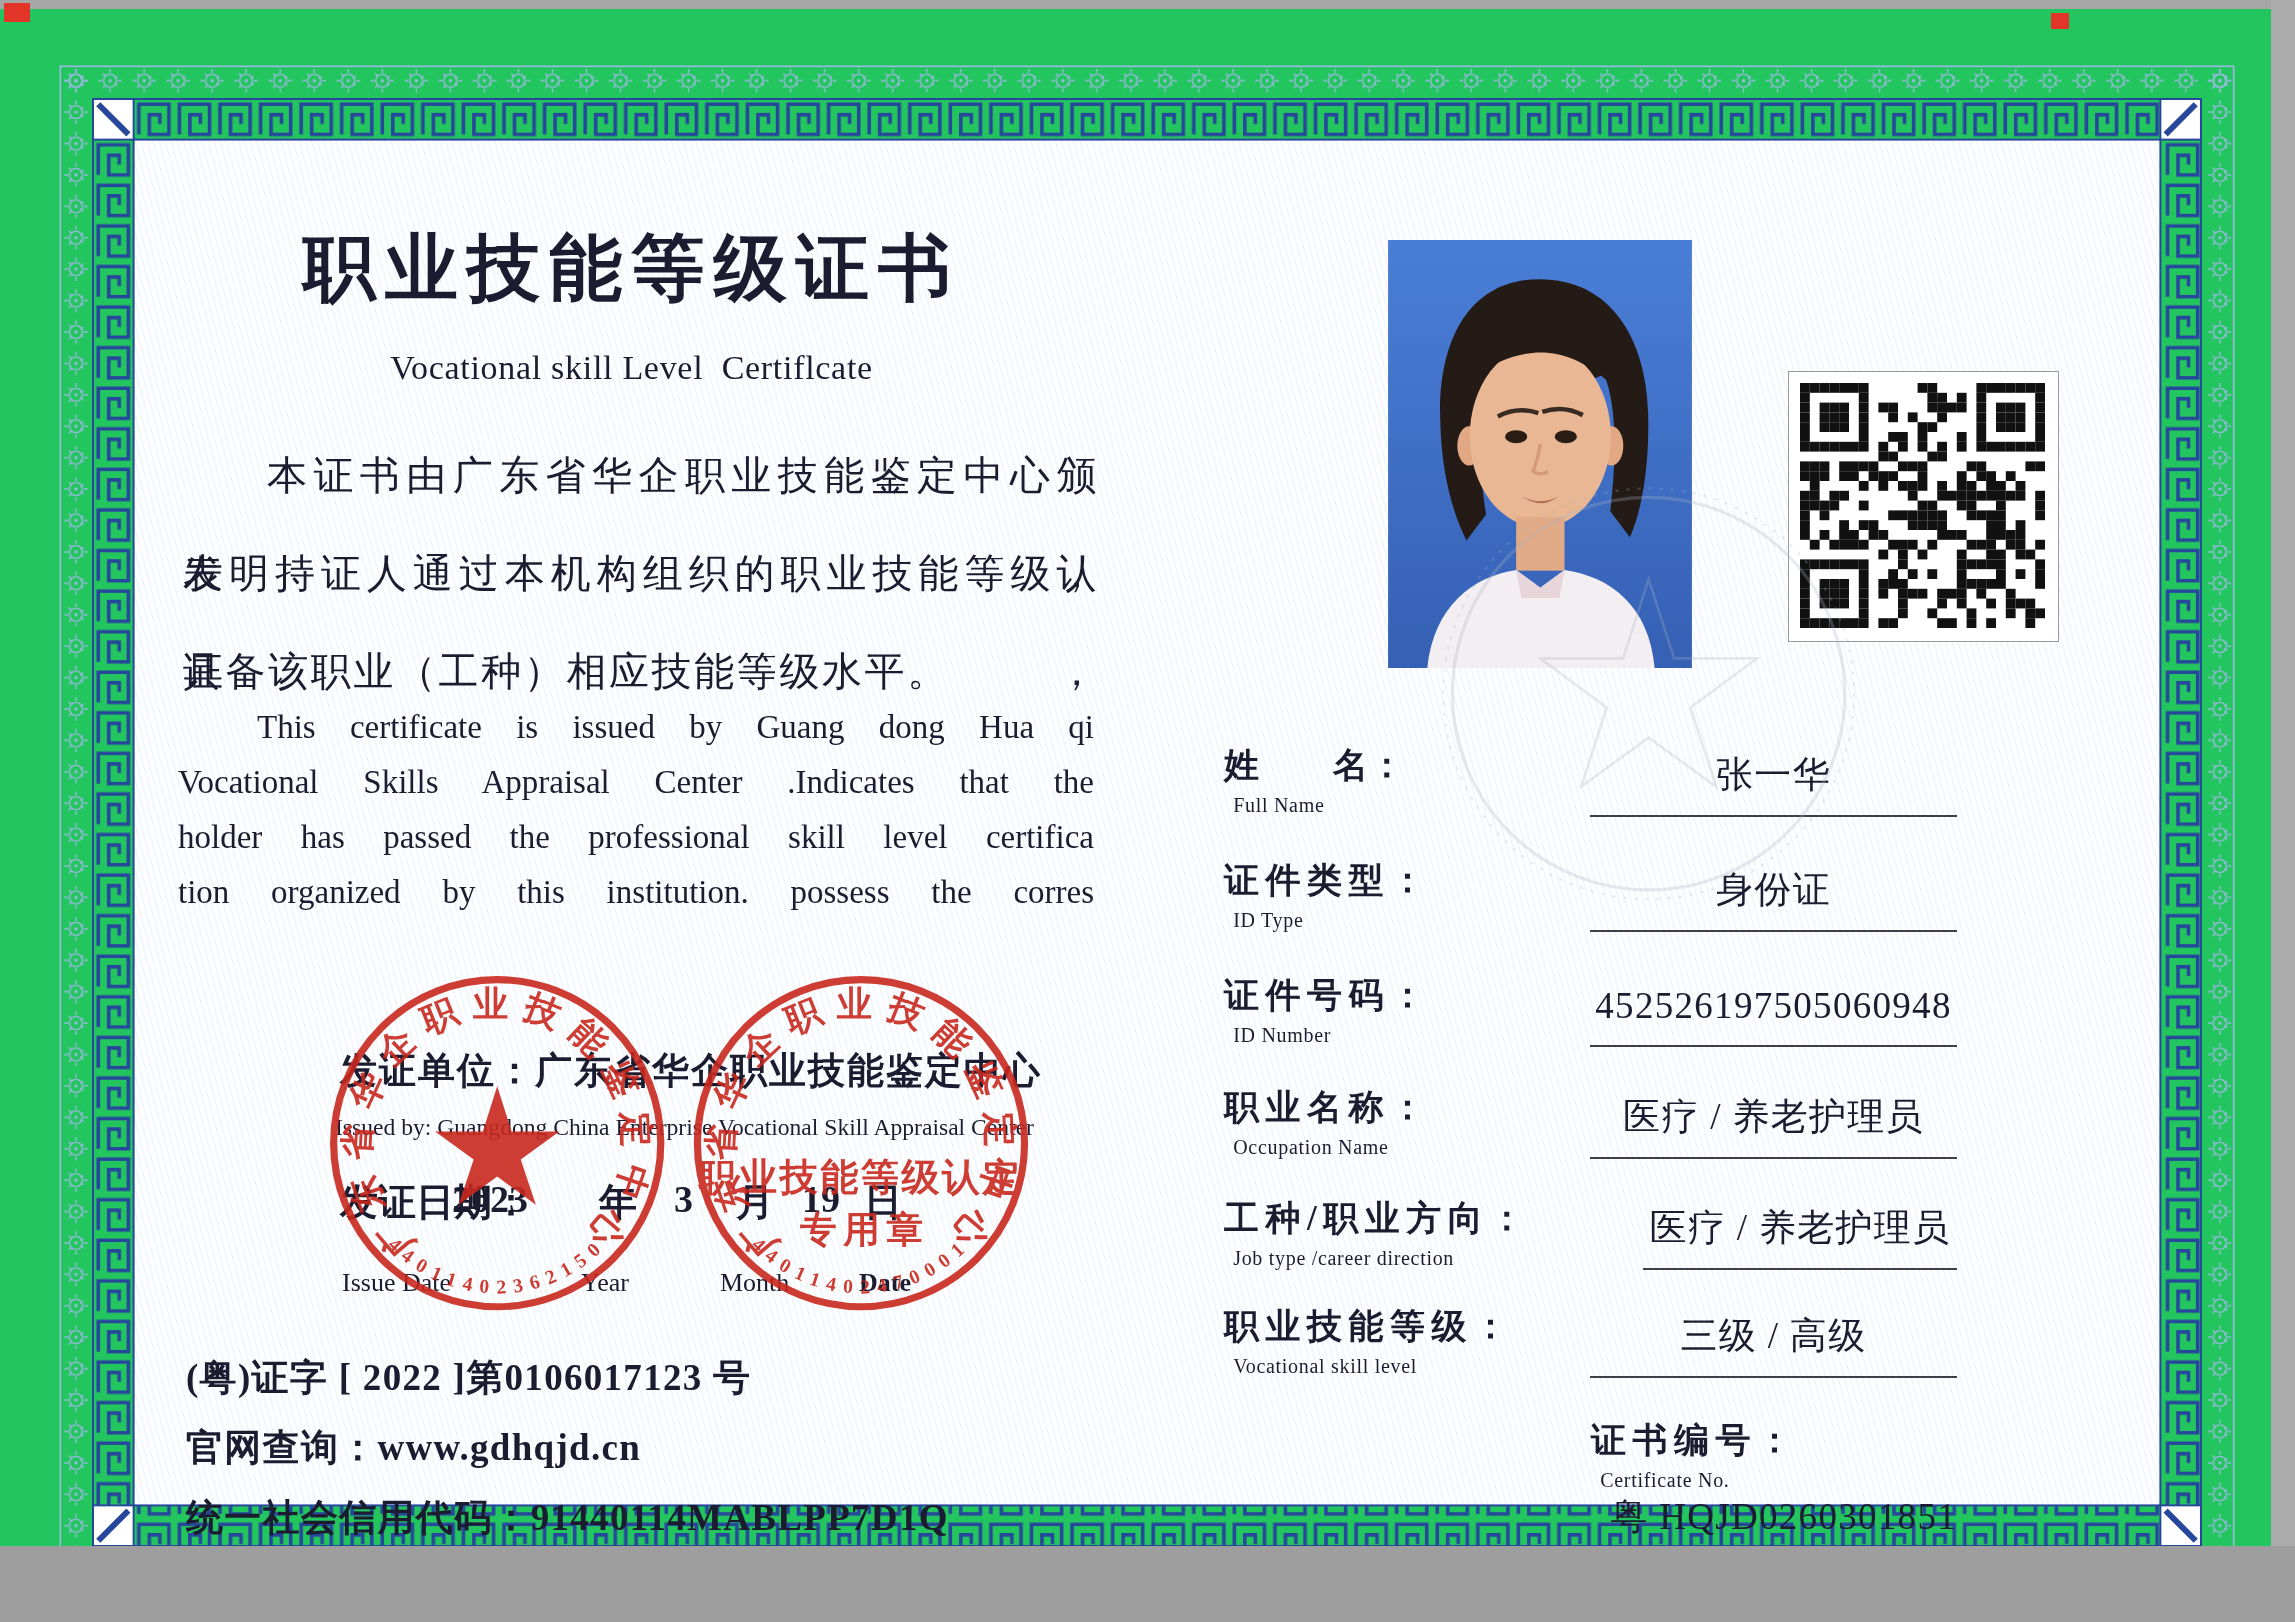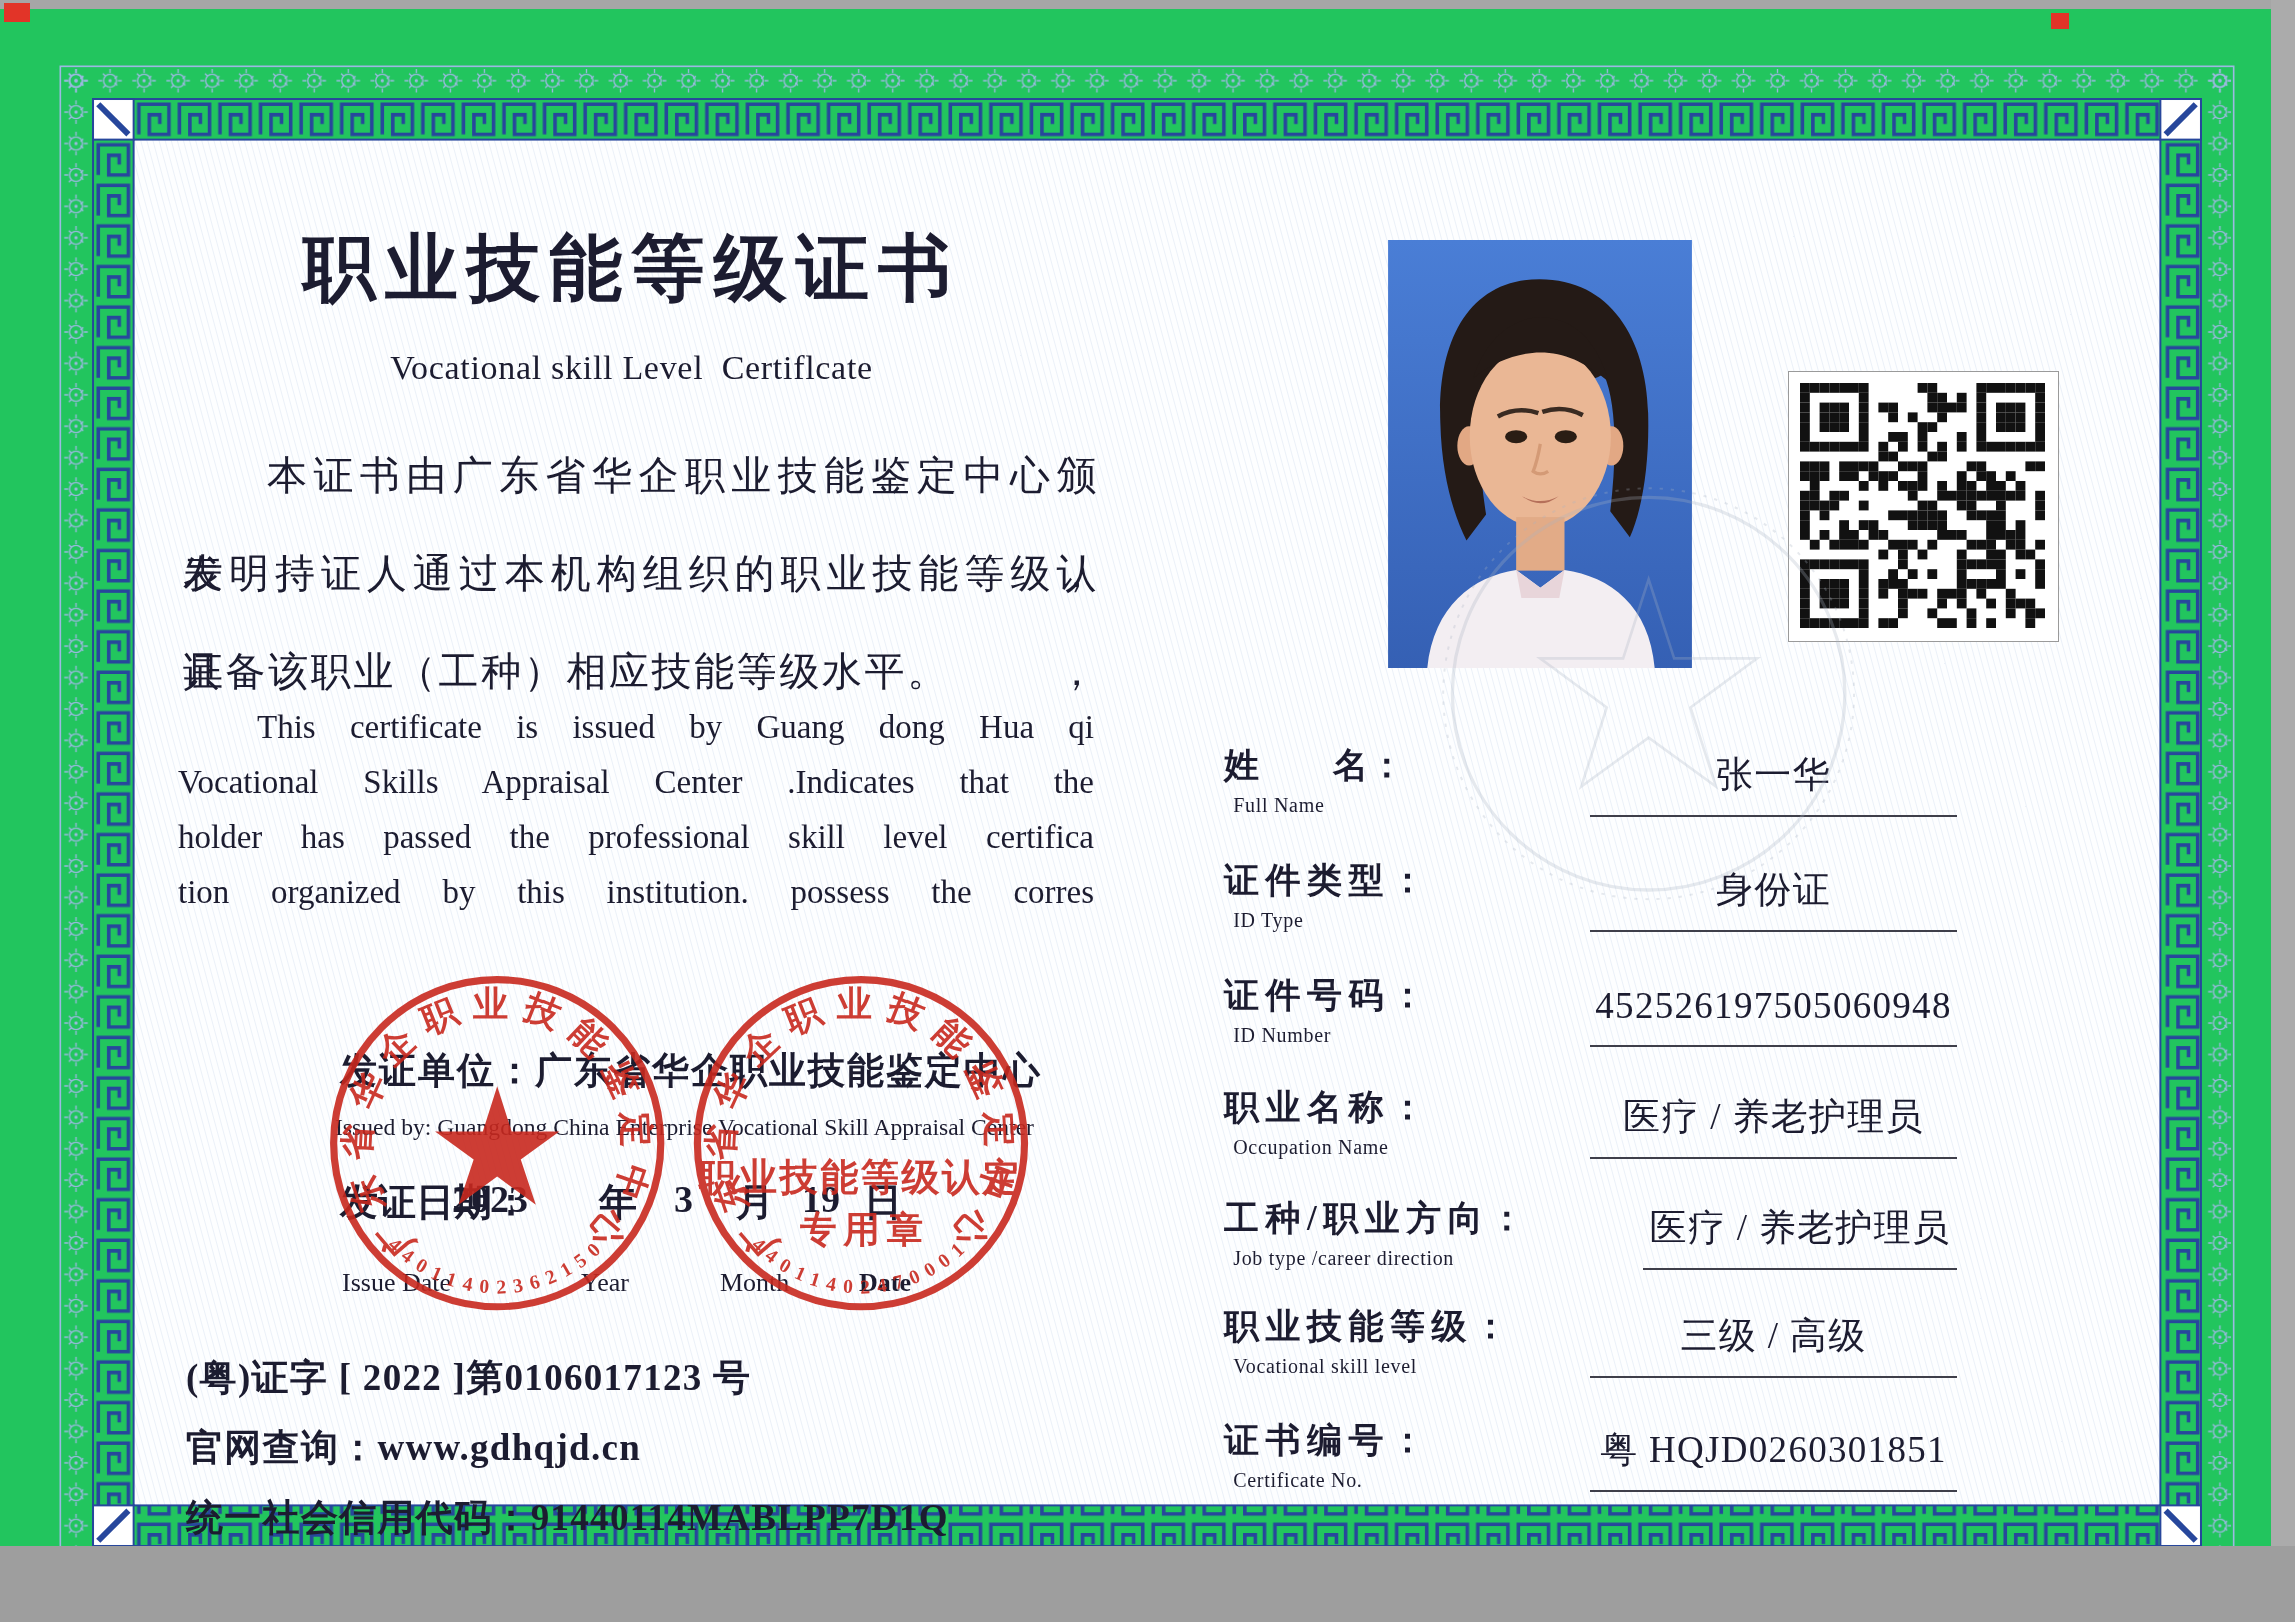--- a/index.html
+++ b/index.html
@@ -35,21 +35,21 @@
   .issuer-en{position:absolute;left:335px;top:1114px;font-size:23.6px;}
   .date-zh{position:absolute;top:1177px;font-size:38px;font-weight:600;}
   .date-en{position:absolute;top:1268px;font-size:26px;}
   .dl1{left:340px;}.dv-year{left:452px;}.du-year{left:599px;}.dv-month{left:674px;}
   .du-month{left:736px;}.dv-day{left:802px;}.du-day{left:864px;}
   .el1{left:342px;}.ev-year{left:581px;}.ev-month{left:720px;}.ev-day{left:859px;font-weight:bold;}
   .registry{position:absolute;left:186px;top:1343px;font-size:37px;font-weight:600;letter-spacing:1.3px;}
   .registry .ln{height:70px;line-height:70px;}
   
   .field-row{position:absolute;left:1224px;width:733px;display:flex;align-items:flex-end;}
-  .r1{top:742px;}.r2{top:857px;}.r3{top:972px;}.r4{top:1084px;}.r5{top:1195px;}.r6{top:1303px;}.r7{top:1417px;}
+  .r1{top:742px;}.r2{top:857px;}.r3{top:972px;}.r4{top:1084px;}.r5{top:1195px;}.r6{top:1303px;}.r7{top:1417px;flex-direction:column;}
   .flabel{width:366px;flex:none;}
   .r5 .flabel{width:419px;}
   .lzh{font-size:35px;font-weight:600;letter-spacing:6.5px;}
   .r1 .lzh{letter-spacing:1.3px;}
   .len{font-size:20px;margin-top:5.2px;padding-left:9.2px;letter-spacing:0.7px;}
   .fval{flex:1;border-bottom:2px solid #3f3f4a;text-align:center;font-size:37px;letter-spacing:1.3px;padding-bottom:15px;min-height:46px;}
   
   .photo{position:absolute;left:1388px;top:240px;width:304px;height:428px;z-index:3;}
   .qr{position:absolute;left:1788px;top:371px;width:271px;height:271px;background:#ffffff;border:1.3px solid #9a9a9a;box-sizing:border-box;padding:11px;z-index:3;}
 </style>

